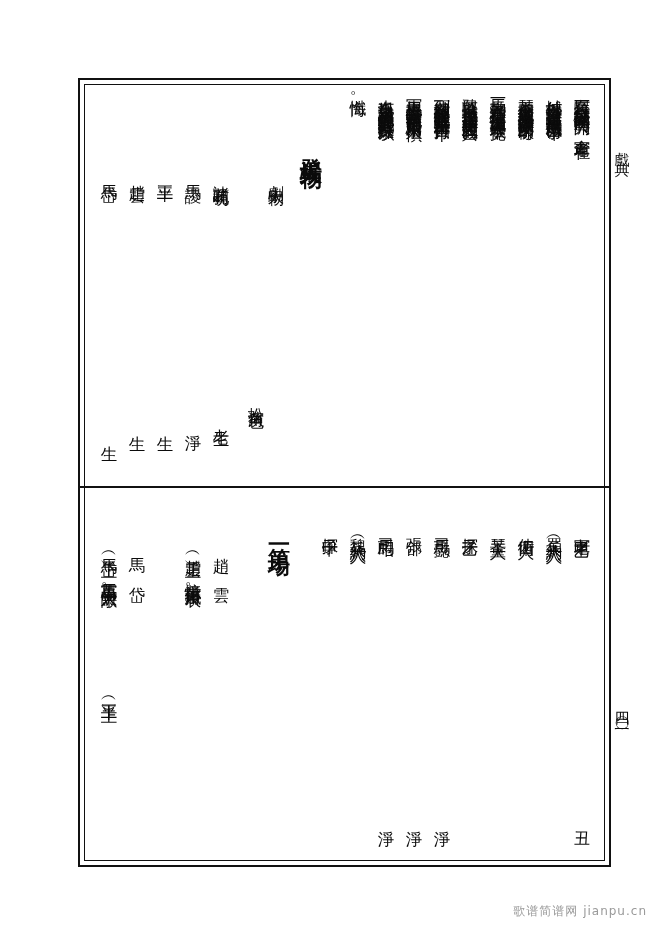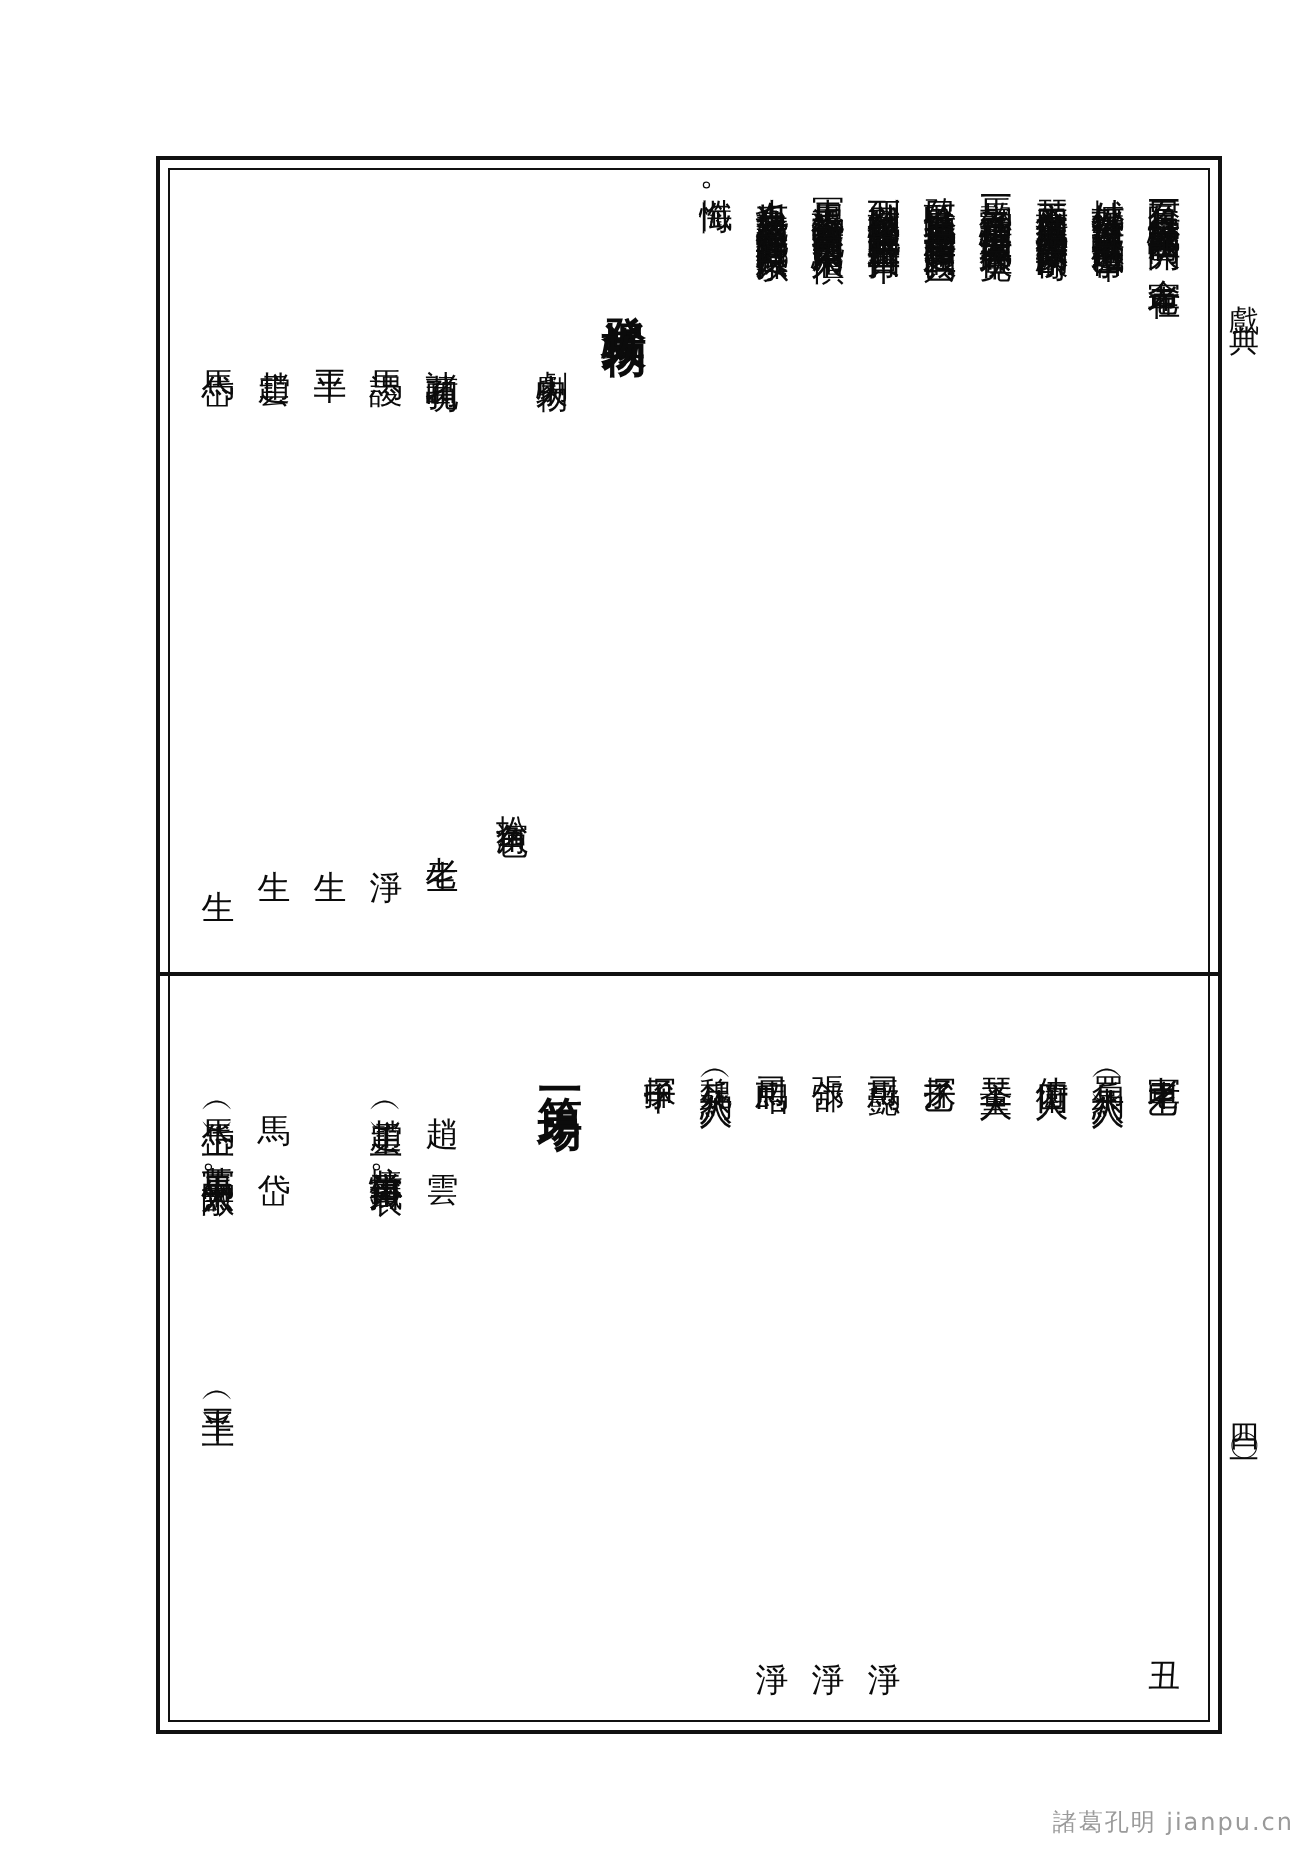--- a/index.html
+++ b/index.html
@@ -198,13 +198,13 @@
 <div class="v scene-speaker" style="left:212px; top:545px;">趙　雲</div>
 <div class="v scene-line" style="left:184px; top:545px;">（趙雲上）</div>
 <div class="v scene-line" style="left:184px; top:570px;">憶昔當年掛鐵衣。</div>
 
 <div class="v scene-speaker" style="left:128px; top:545px;">馬　岱</div>
 <div class="v scene-line" style="left:100px; top:545px;">（馬岱上）</div>
 <div class="v scene-line" style="left:100px; top:570px;">萬馬軍中無人敵。</div>
 
 <div class="v scene-line" style="left:100px; top:690px;">（王平上）</div>
 
-<div class="watermark">諸葛孔明 jianpu.cn</div>
+<div class="watermark">歌谱简谱网 jianpu.cn</div>
 
 </body></html>

